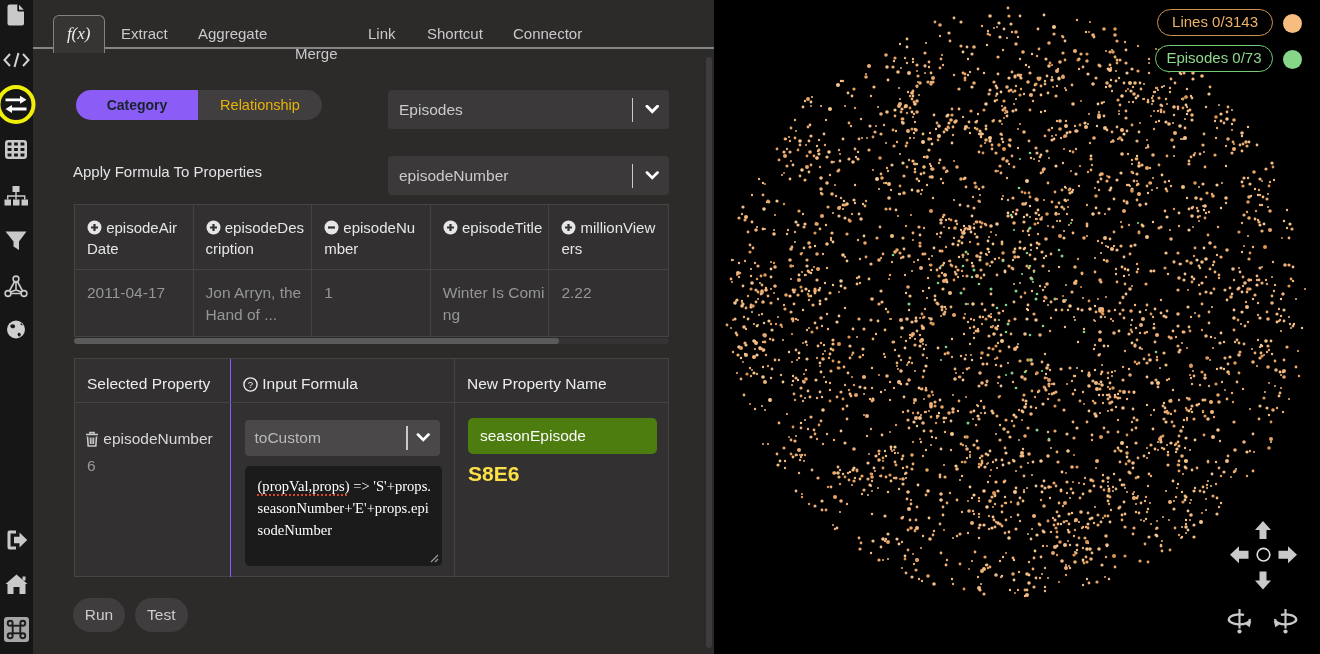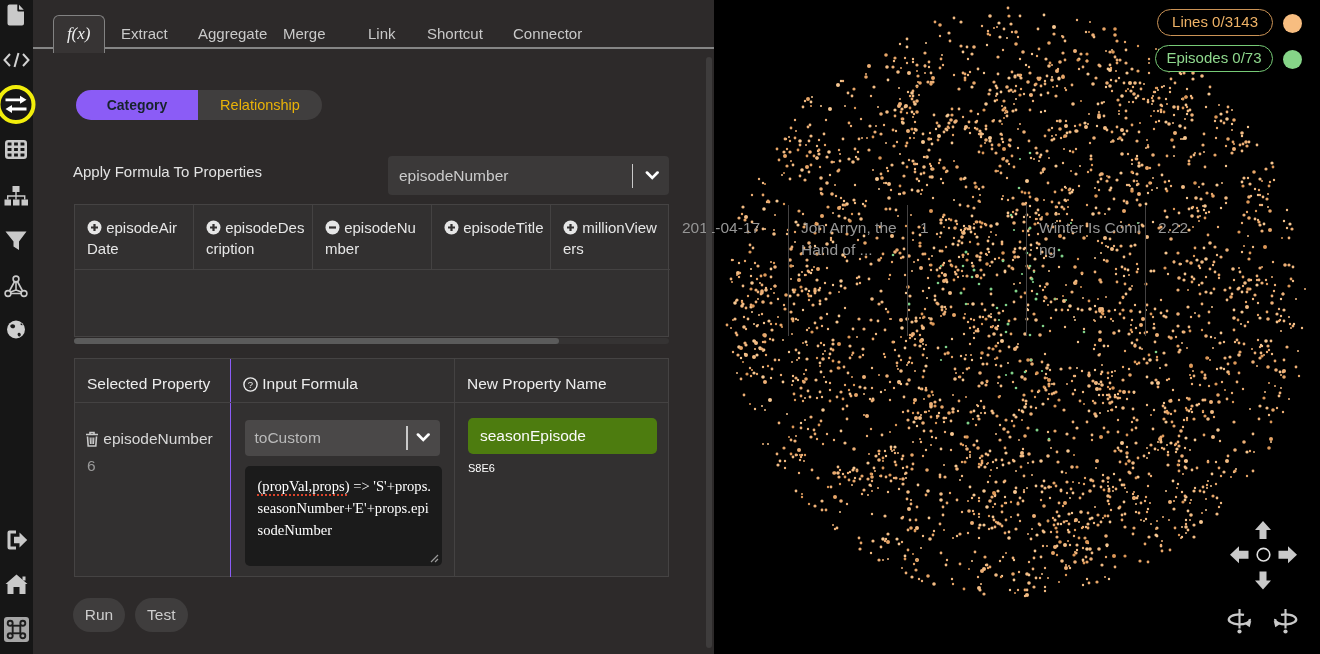--- a/index.html
+++ b/index.html
@@ -8,21 +8,21 @@
 #tabbar { left:0; top:0; width:681px; height:49px; background:#2d2a2a; border-bottom:2px solid #858585; }
 .tab { position:absolute; top:0; height:48px; line-height:67px; color:#c9c9c9; font-size:15px; }
 #ftab { left:19.7px; top:15px; width:52px; height:38px; background:#373434; border:1.5px solid #828282; border-bottom:none; border-radius:6px 6px 0 0; color:#efefef; text-align:center; line-height:36px; font-size:17px; z-index:3; }
 .seg { left:43px; top:90px; height:30px; display:flex; }
 .segA { width:122px; background:#8b5cf6; border-radius:15px 0 0 15px; color:#17232c; font-weight:bold; text-align:center; line-height:30px; font-size:14px; }
 .segB { width:124px; background:#403e3e; border-radius:0 15px 15px 0; color:#eab308; text-align:center; line-height:30px; font-size:14.5px; }
 .drop { left:355px; width:281px; height:39px; background:#3b3939; border-radius:4px; color:#cbcbcb; font-size:15.5px; line-height:39px; padding-left:11px; }
 .dsep { position:absolute; right:36px; top:7.5px; width:1.5px; height:24px; background:#c9c9c9; }
 .chev { position:absolute; right:10px; top:14.5px; width:14.5px; height:9.5px; }
 .lbl { left:40px; top:163px; font-size:15px; color:#e3e3e3; }
-#t1 { left:41px; top:204px; width:595px; height:133px; border:1px solid #454343; background:#323030; display:flex; flex-direction:row; }
+#t1 { left:41px; top:204px; width:595px; height:133px; border:1px solid #454343; background:#323030; display:flex; flex-direction:column; }
 .t1r { display:flex; }
 .t1c { width:119px; border-right:1px solid #444242; padding:0 6px 0 12px; overflow:hidden; }
 .t1c:last-child { border-right:none; }
 .t1h { height:65px; border-bottom:1px solid #444242; }
 .t1h .t1c { color:#e6e6e6; font-size:15px; line-height:21px; padding-top:12px; }
 .t1b .t1c { color:#969696; font-size:15.5px; line-height:21.5px; padding-top:12px; }
 .hsb { left:41px; top:338px; width:595px; height:6px; background:#353333; border-radius:3px; }
 .hsb div { width:485px; height:6px; background:#5b5b5b; border-radius:3px; }
 #t2 { left:41px; top:358px; width:595px; height:219px; border:1px solid #454343; background:#323030; }
 .t2h { display:flex; height:44px; border-bottom:1px solid #444242; color:#ececec; font-size:15.5px; }
@@ -112,28 +112,33 @@
     <circle cx="10.2" cy="635.8" r="2.5"></circle>
     <circle cx="22.8" cy="635.8" r="2.5"></circle>
   </g>
 </svg>
 </div>
 <div id="panel" class="abs">
   <div id="tabbar" class="abs"></div>
   <div id="ftab" class="abs"><span style="font-family:'Liberation Serif',serif; font-style:italic;">f(x)</span></div>
   <div class="tab" style="left:88px;">Extract</div>
   <div class="tab" style="left:165px;">Aggregate</div>
-  <div class="tab" style="left:250px;">Merge</div>
+  <div class="tab" style="left:262px;margin-top:20px;">Merge</div>
   <div class="tab" style="left:335px;">Link</div>
   <div class="tab" style="left:394px;">Shortcut</div>
   <div class="tab" style="left:480px;">Connector</div>
   <div class="seg abs">
       <div class="segA">Category</div>
       <div class="segB">Relationship</div>
     </div>
+  <div class="drop abs" style="top:90px;">Episodes<div class="dsep"></div>
+    <svg class="chev" viewBox="0 0 13 9">
+        <path d="M1.5 1.2 L6.5 6.2 L11.5 1.2" stroke="#fff" stroke-width="2.8" fill="none" stroke-linecap="round"></path>
+      </svg>
+  </div>
   <div class="lbl abs">Apply Formula To Properties</div>
   <div class="drop abs" style="top:156px;">episodeNumber<div class="dsep"></div>
     <svg class="chev" viewBox="0 0 13 9">
         <path d="M1.5 1.5 L6.5 6.5 L11.5 1.5" stroke="#fff" stroke-width="2.6" fill="none" stroke-linecap="round"></path>
       </svg>
   </div>
   <div id="t1" class="abs">
     <div class="t1r t1h">
       <div class="t1c"><svg width="15" height="15" style="vertical-align:-2px" viewBox="0 0 15 15">
             <circle cx="7.5" cy="7.5" r="7" fill="#e6e6e6"></circle>
@@ -192,21 +197,21 @@
             </svg>
         </div>
         <div class="ta"><span class="sq">(propVal,props)</span> =&gt; 'S'+props.<br>seasonNumber+'E'+props.epi<br>sodeNumber
           <svg style="position:absolute; right:3px; bottom:3px;" width="9" height="9" viewBox="0 0 9 9">
               <path d="M8 1 L1 8 M8 5 L5 8" stroke="#9a9a9a" stroke-width="1.2"></path>
             </svg>
         </div>
       </div>
       <div class="t2c3">
         <div class="npn">seasonEpisode</div>
-        <div style="margin:8px 0 0 13px; color:#ffffff; font-size:11px;">S8E6</div>
+        <div style="margin:8px 0 0 13px; color:#fde047; font-size:21px;font-weight:bold;">S8E6</div>
       </div>
     </div>
   </div>
   <div class="btn abs" style="left:40px; width:52px;">Run</div>
   <div class="btn abs" style="left:102px; width:52.5px;">Test</div>
   <div id="sbv" class="abs"></div>
 </div>
 <div id="canvas" class="abs">
 <svg width="606" height="654" viewBox="0 0 606 654">
 <g fill="#f8c892">

